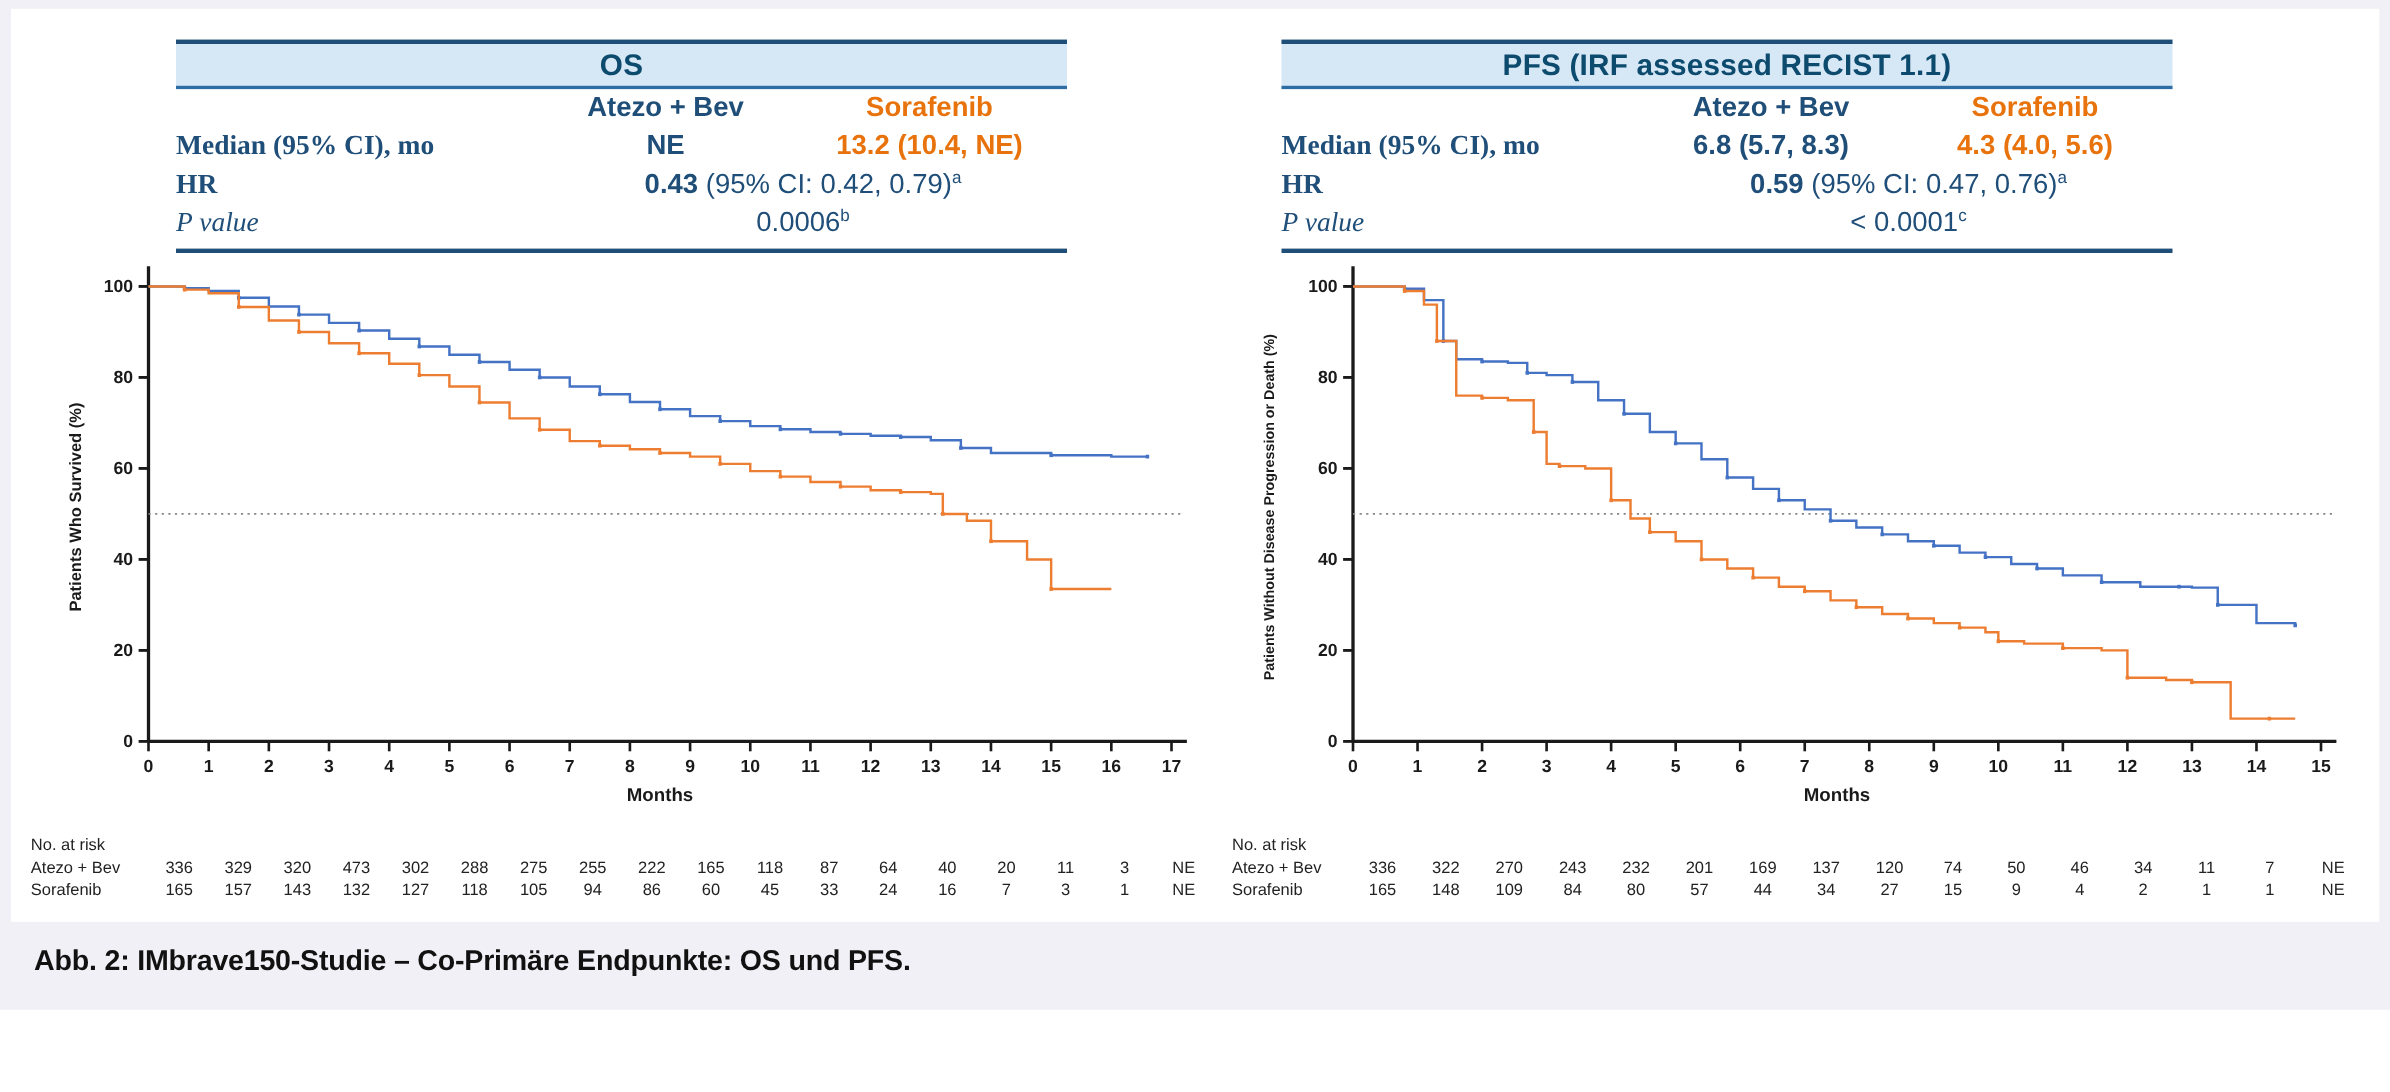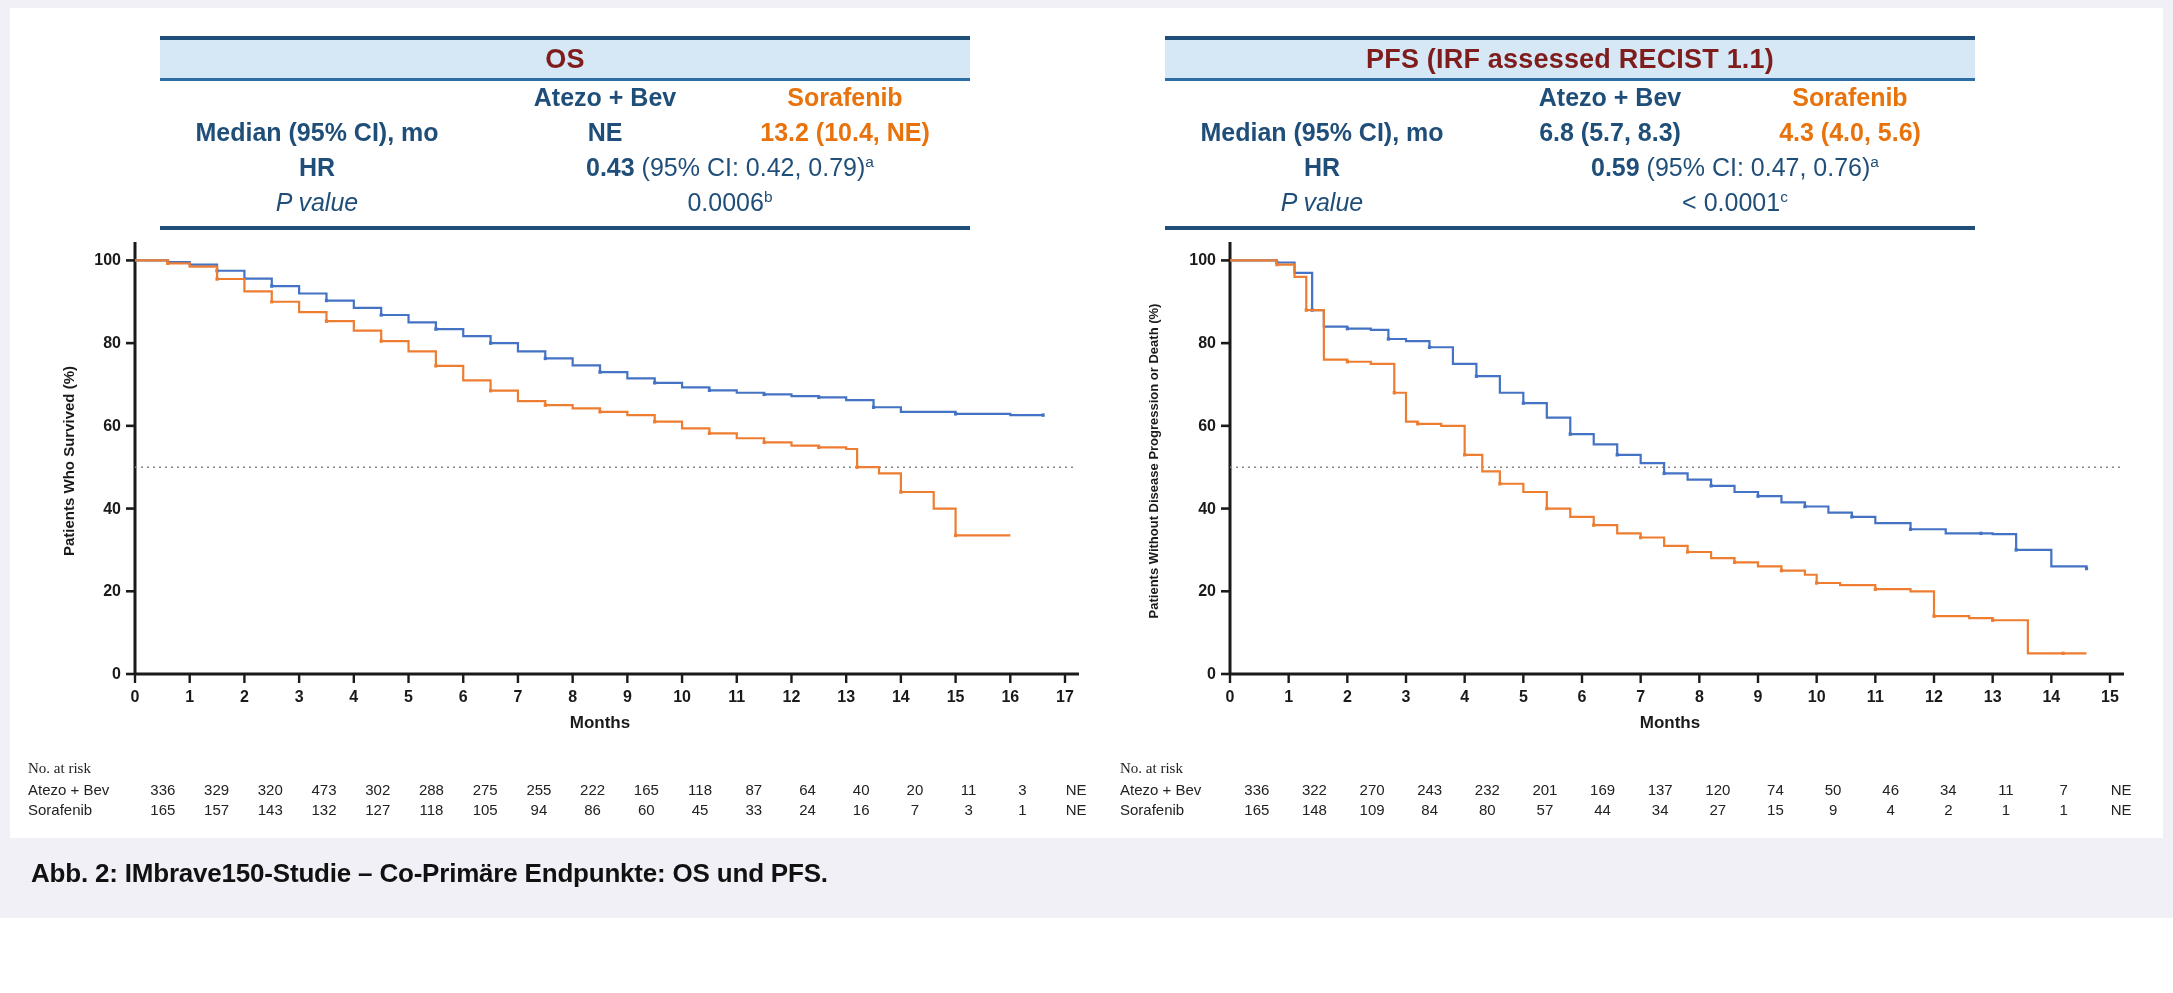--- a/index.html
+++ b/index.html
@@ -60,44 +60,45 @@
     background: #d6e7f5;
     border-top: 4px solid #1f4e79;
     border-bottom: 3px solid #2e6da4;
     display: flex;
     align-items: center;
     justify-content: center;
   }
   .title-bar .title-text {
     font-size: 27px;
     font-weight: bold;
-    color: #7f1d1d;
+    color: #0c4a6e;
     letter-spacing: 0.2px;
     line-height: 1;
   }
   .stat-rows {
     position: relative;
     border-bottom: 4px solid #1f4e79;
     padding-top: 2px;
     padding-bottom: 3px;
   }
   .stat-row {
     display: flex;
     align-items: baseline;
     height: 35px;
   }
   .col-label {
     width: 330px;
-    text-align: center;
+    text-align: left;
     padding-right: 16px;
     box-sizing: border-box;
     font-size: 25px;
     font-weight: bold;
     color: #1f4e79;
     white-space: nowrap;
+    font-family: Liberation Serif, serif;
   }
   .col-label.italic-p {
     font-weight: normal;
   }
   .col-label.italic-p .pv { font-style: italic; font-weight: normal; }
   .col-a {
     width: 230px;
     text-align: center;
     font-size: 25px;
     font-weight: bold;
@@ -137,21 +138,20 @@
     font-size: 15px;
     color: #222222;
     font-family: "Liberation Sans", sans-serif;
   }
   .panel-os .risk-block  { left: 18px; top: 752px; width: 1075px; }
   .panel-pfs .risk-block { left: 0px;  top: 752px; width: 1030px; }
   .risk-title {
     font-size: 15px;
     color: #222;
     margin-bottom: 2px;
-    font-family: Liberation Serif, serif;
   }
   .risk-row { display: flex; align-items: center; height: 20px; }
   .risk-name {
     width: 108px;
     flex: 0 0 108px;
     font-size: 15px;
     color: #222;
     white-space: nowrap;
   }
   .risk-vals { display: flex; flex: 1 1 auto; }

